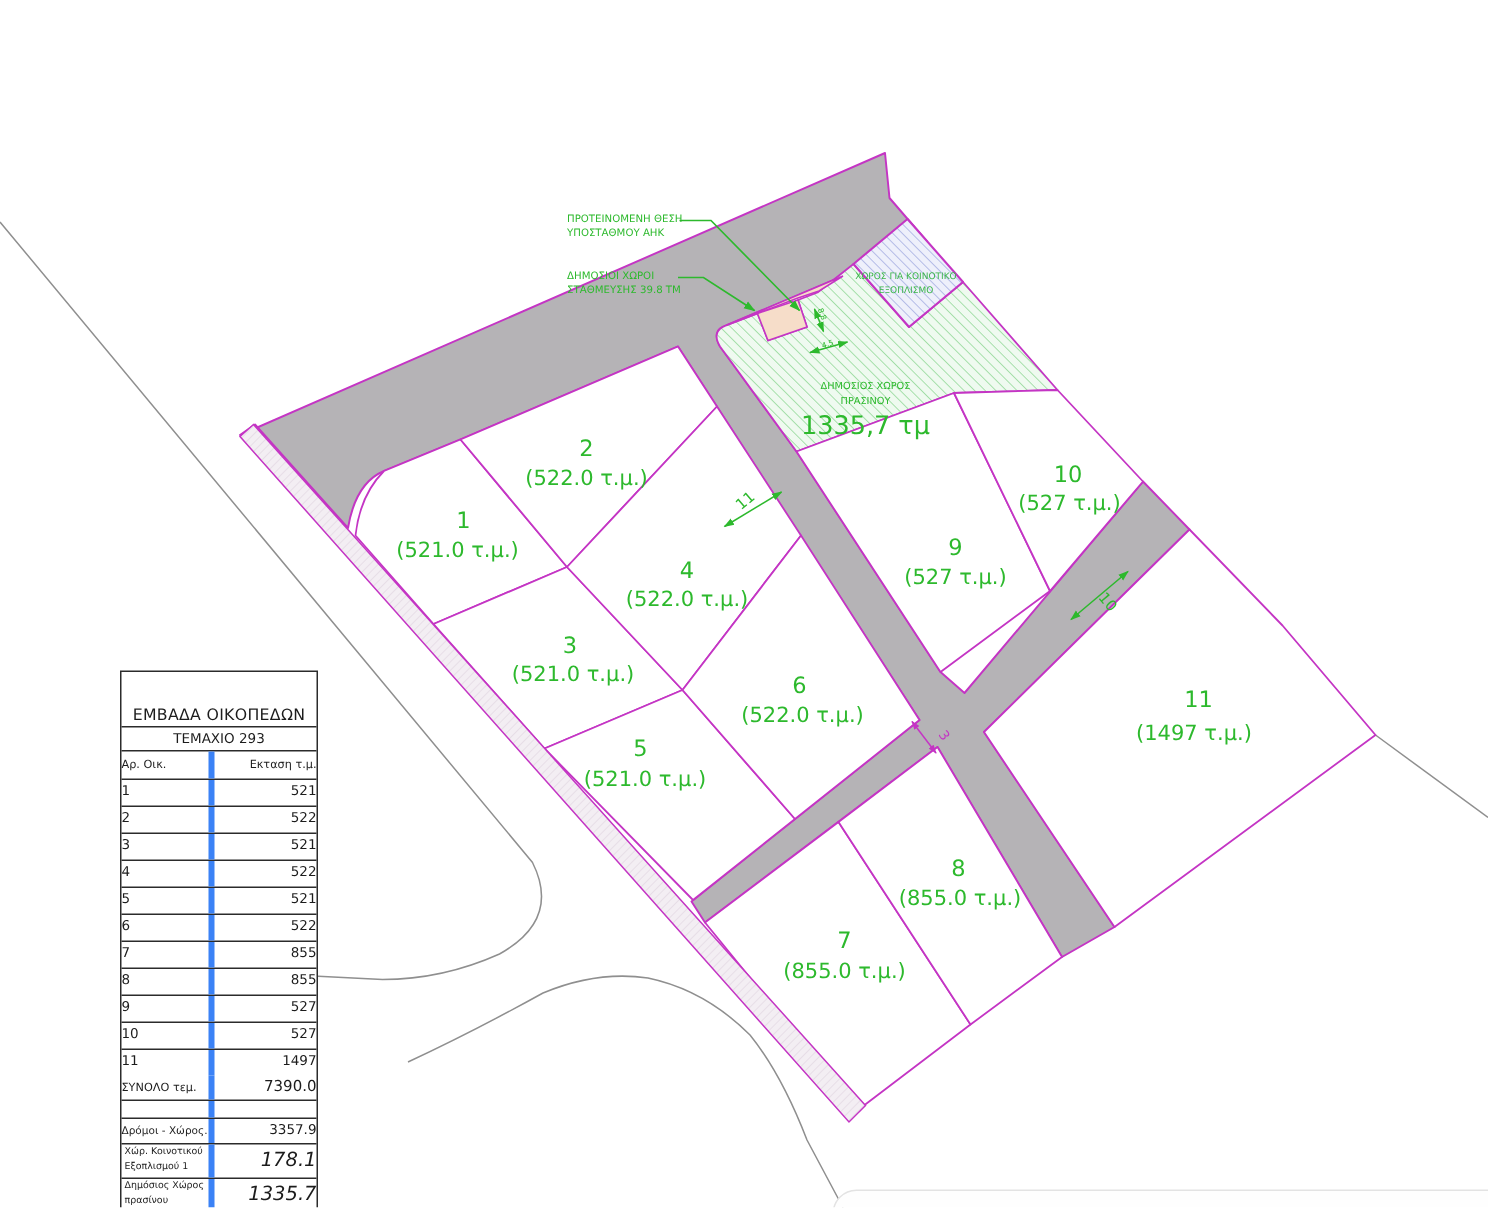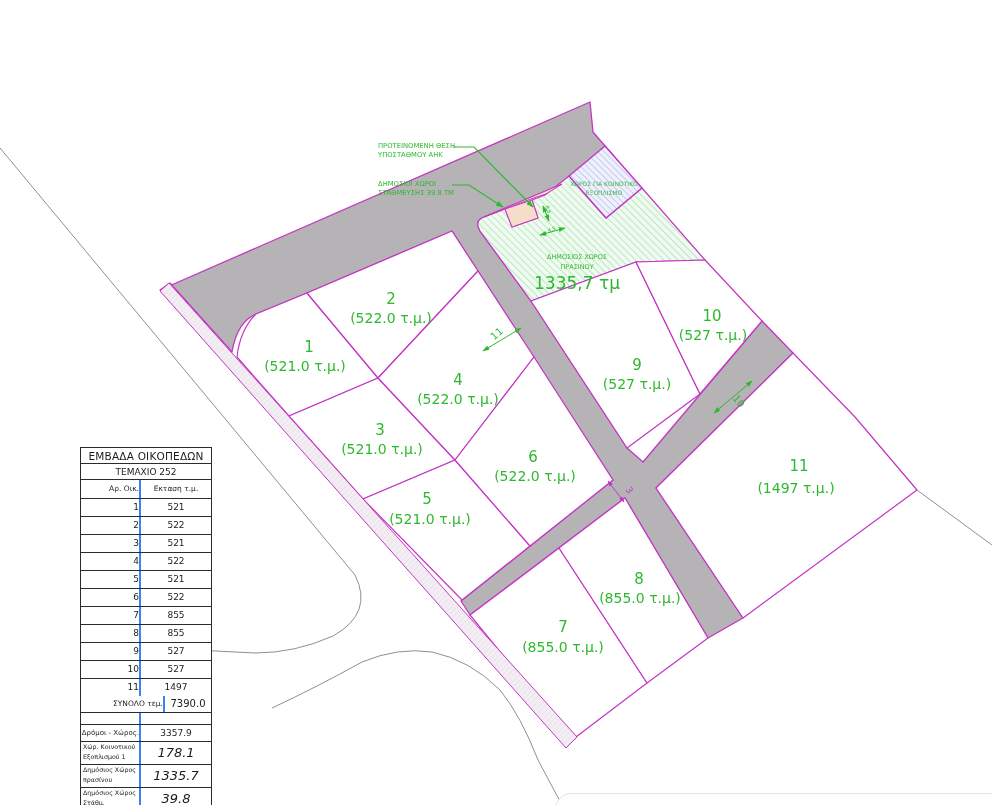--- a/index.html
+++ b/index.html
@@ -4,27 +4,27 @@
 <style>
   html,body{margin:0;padding:0;background:#ffffff;}
   #stage{position:relative;width:992px;height:805px;background:#ffffff;overflow:hidden;
          font-family:"DejaVu Sans",sans-serif;}
   svg{position:absolute;left:0;top:0;}
   
   #areas-table{position:absolute;left:80px;top:447px;width:132px;background:#fff;
                color:#1c1c1c;border:1px solid #2b2b2b;box-sizing:border-box;}
   #areas-table .trow{display:flex;border-bottom:1px solid #2b2b2b;box-sizing:border-box;}
   #areas-table .ttitle{height:16px;line-height:16px;font-size:10.5px;text-align:center;
-                       letter-spacing:.2px;}
+                       letter-spacing:.2px;margin-top:21px;}
   #areas-table .tsub{height:16px;line-height:16px;font-size:9px;text-align:center;}
   #areas-table .thead .c1,#areas-table .thead .c2{font-size:7.5px;line-height:18px;height:18px;}
-  #areas-table .c1{width:58px;text-align:right;box-sizing:border-box;}
-  #areas-table .c2{flex:1;text-align:center;border-left:2px solid #3b82f6;box-sizing:border-box;}
+  #areas-table .c1{width:58px;text-align:left;box-sizing:border-box;}
+  #areas-table .c2{flex:1;text-align:right;border-left:4px solid #3b82f6;box-sizing:border-box;}
   #areas-table .drow .c1,#areas-table .drow .c2{font-size:9px;height:17px;line-height:17px;}
-  #areas-table .totrow .c1{font-size:7.5px;height:16px;line-height:16px;margin-left:24px;}
+  #areas-table .totrow .c1{font-size:7.5px;height:16px;line-height:16px;}
   #areas-table .totrow .c2{font-size:10px;height:16px;line-height:16px;}
   #areas-table .sprow{height:12px;}
   #areas-table .xrow1 .c1{font-size:7px;height:16px;line-height:16px;}
   #areas-table .xrow1 .c2{font-size:9px;height:16px;line-height:16px;}
   #areas-table .xrow2 .c1{font-size:6.3px;height:22px;line-height:1.55;text-align:left;padding-left:2px;}
   #areas-table .xrow2 .c2{font-size:13px;height:22px;line-height:22px;font-style:italic;}
   #areas-table .trow:last-child{border-bottom:none;}
   
   #artifact{position:absolute;left:555px;top:793px;width:600px;height:40px;border:1px solid #e3e3e3;
             border-radius:16px;background:#fefefe;}
@@ -142,21 +142,21 @@
       <text x="497" y="337" font-size="10" text-anchor="middle" transform="rotate(-40 497 334)">11</text>
       <text x="739" y="403" font-size="10" text-anchor="middle" transform="rotate(50 737 400)">10</text>
       <text x="550" y="211" font-size="5" text-anchor="middle" transform="rotate(70 549 208)">8.8</text>
       <text x="552" y="231" font-size="5" text-anchor="middle" transform="rotate(-18 552 230)">4.5</text>
     </g>
     <text x="629" y="492" font-size="9" fill="#c435c4" text-anchor="middle" transform="rotate(55 628 490)" font-family="DejaVu Sans, sans-serif">3</text>
   </svg>
 
   <div id="areas-table">
     <div class="trow ttitle" style="display:block">ΕΜΒΑΔΑ ΟΙΚΟΠΕΔΩΝ</div>
-    <div class="trow tsub" style="display:block">ΤΕΜΑΧΙΟ 252</div>
+    <div class="trow tsub" style="display:block">ΤΕΜΑΧΙΟ 293</div>
     <div class="trow thead">
       <div class="c1">Αρ. Οικ.</div>
       <div class="c2">Εκταση τ.μ.</div>
     </div>
     <div id="table-body">
         <div class="trow drow">
           <div class="c1">1</div>
           <div class="c2">521</div>
         </div>
         <div class="trow drow">

